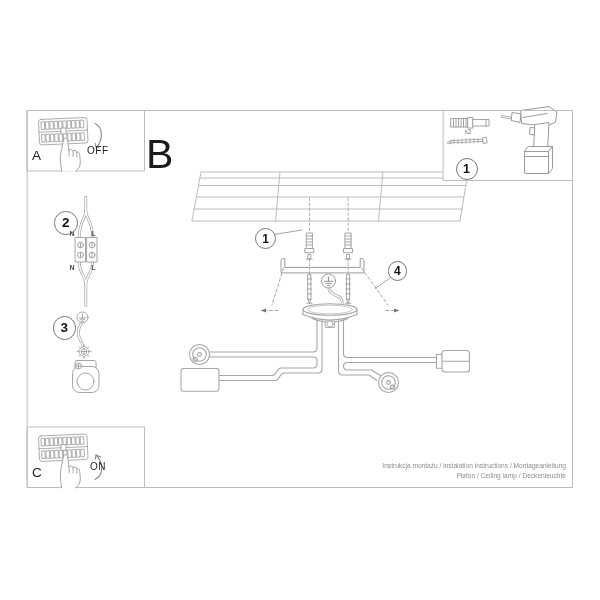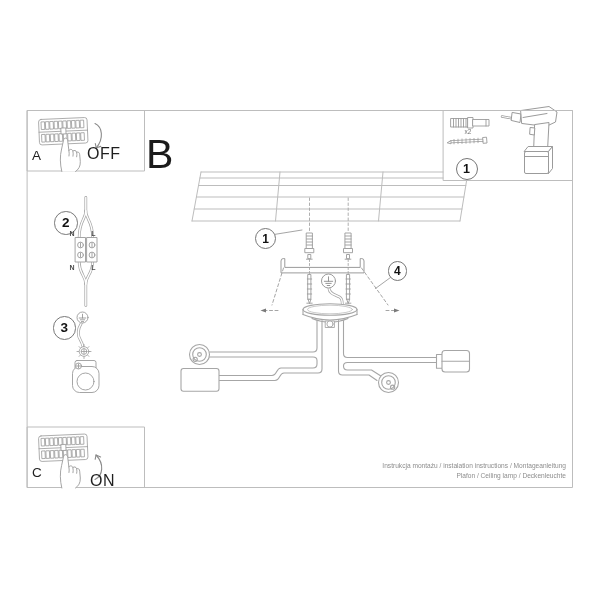--- a/index.html
+++ b/index.html
@@ -1,21 +1,21 @@
 <!DOCTYPE html>
 <html><head>
 <meta charset="utf-8">
 <style>
   html,body{margin:0;padding:0;background:#fff;}
   #sheet{position:relative;width:600px;height:600px;background:#fff;overflow:hidden;
          font-family:"Liberation Sans", sans-serif;}
   #art{position:absolute;left:0;top:0;}
   .txt{position:absolute;color:#1f1f1f;white-space:nowrap;line-height:1;}
   .boxlabel{font-size:13.5px;}
-  .statelabel{font-size:16px;letter-spacing:.5px;}
+  .statelabel{font-size:10px;letter-spacing:.5px;}
   .big-b{font-size:41px;color:#1b1b1b;}
   .badge{position:absolute;border:1px solid #777;border-radius:50%;background:#fff;
          display:flex;align-items:center;justify-content:center;
          font-weight:bold;color:#111;}
   .tiny{font-size:6.5px;color:#777;}
   .wirelbl{position:absolute;width:10px;text-align:center;font-size:7px;font-weight:bold;color:#4a4a4a;line-height:1;}
   #footer{position:absolute;right:34px;top:461px;text-align:right;font-size:6.6px;
           line-height:1.55;color:#8d8d8d;}
 </style>
 </head>
@@ -322,21 +322,21 @@
   <g stroke="#8a8a8a" stroke-width="1.1">
     <path d="M95,479.5 C103,475.5 104.5,464 96,455"></path>
     <path d="M96,455 L95.2,459.3 M96,455 L100.6,457"></path>
   </g>
 </svg>
 
 <div class="txt boxlabel" style="left:32px;top:149px;">A</div>
 <div class="txt statelabel" style="left:87px;top:146px;">OFF</div>
 <div class="txt big-b" style="left:146px;top:134px;">B</div>
 <div class="txt boxlabel" style="left:32px;top:465.5px;">C</div>
-<div class="txt statelabel" style="left:90px;top:461.5px;margin-top:11px;">ON</div>
+<div class="txt statelabel" style="left:90px;top:461.5px;">ON</div>
 
 <div class="badge" style="left:455.5px;top:157.5px;width:20px;height:20px;font-size:12.5px;">1</div>
 <div class="badge" style="left:255px;top:228px;width:19px;height:19px;font-size:12px;">1</div>
 <div class="badge" style="left:54px;top:211px;width:21.5px;height:21.5px;font-size:13.5px;">2</div>
 <div class="badge" style="left:52.5px;top:316px;width:21.5px;height:21.5px;font-size:13.5px;">3</div>
 <div class="badge" style="left:387.5px;top:261px;width:17.5px;height:17.5px;font-size:12px;">4</div>
 
 <div class="txt tiny" style="left:459px;top:128.5px;width:18px;text-align:center;">x2</div>
 
 <div class="wirelbl" style="left:67px;top:229.5px;">N</div>

